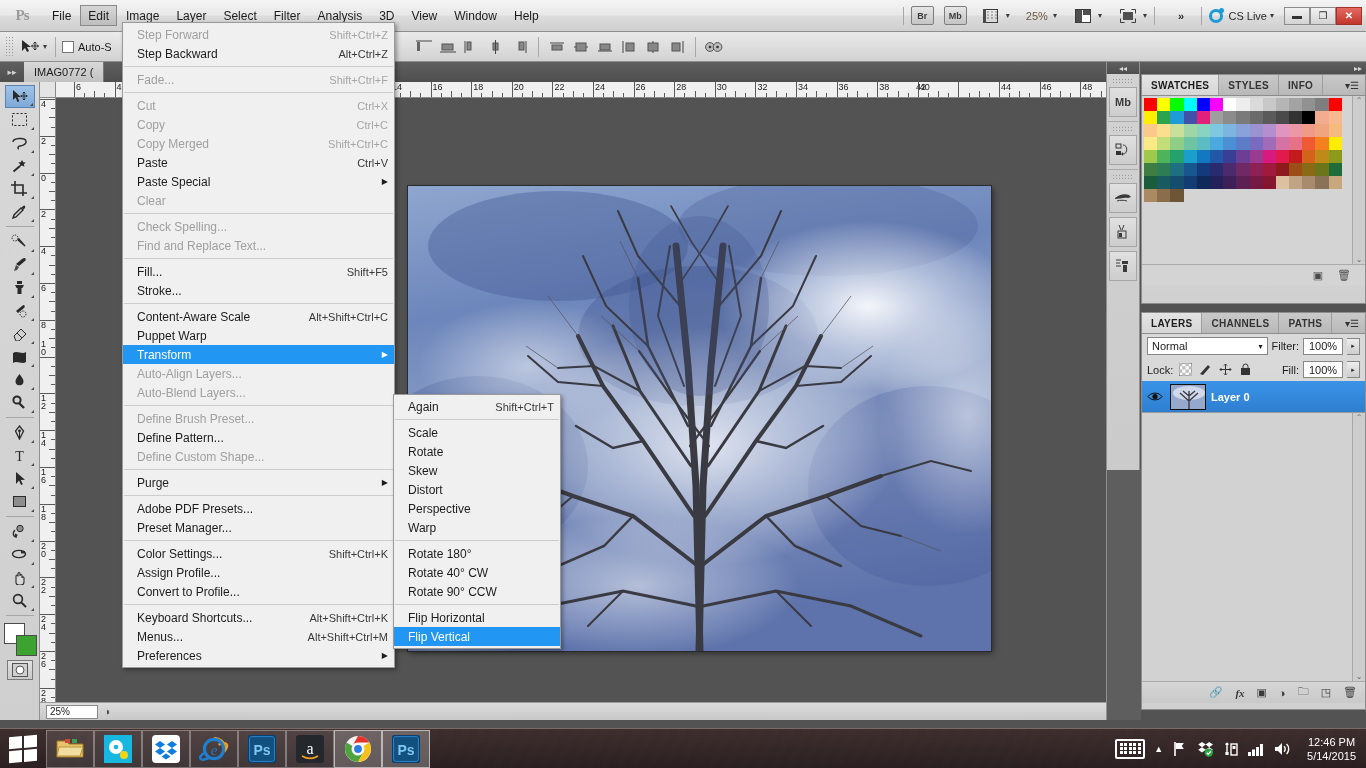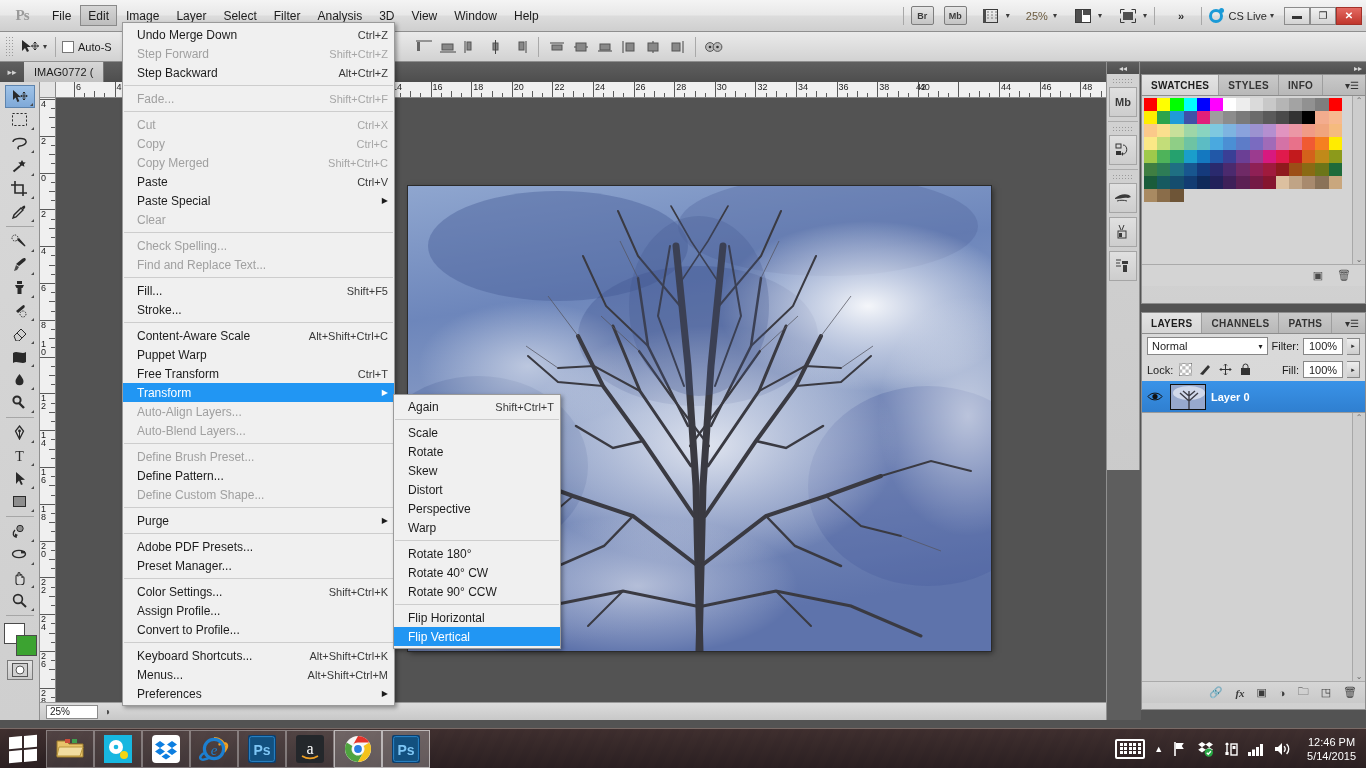--- a/index.html
+++ b/index.html
@@ -1070,24 +1070,20 @@
         <span>▣</span>
         <span>◑</span>
         <span>🗀</span>
         <span>◳</span>
         <span>🗑</span>
       </div>
     </div>
   </div>
 
   <div class="menu" id="edit-menu" style="left:122px; top:22px; width:273px;">
-      <div class="mrow">
-        <span class="label">Undo Merge Down</span>
-        <span class="accel">Ctrl+Z</span>
-      </div>
       <div class="mrow dis">
         <span class="label">Step Forward</span>
         <span class="accel">Shift+Ctrl+Z</span>
       </div>
       <div class="mrow">
         <span class="label">Step Backward</span>
         <span class="accel">Alt+Ctrl+Z</span>
       </div>
       <div class="msep"></div>
       <div class="mrow dis">
@@ -1133,24 +1129,20 @@
       <div class="mrow">
         <span class="label">Stroke...</span>
       </div>
       <div class="msep"></div>
       <div class="mrow">
         <span class="label">Content-Aware Scale</span>
         <span class="accel">Alt+Shift+Ctrl+C</span>
       </div>
       <div class="mrow">
         <span class="label">Puppet Warp</span>
-      </div>
-      <div class="mrow">
-        <span class="label">Free Transform</span>
-        <span class="accel">Ctrl+T</span>
       </div>
       <div class="mrow hl">
         <span class="label">Transform</span>
         <span class="arrow">▶</span>
       </div>
       <div class="mrow dis">
         <span class="label">Auto-Align Layers...</span>
       </div>
       <div class="mrow dis">
         <span class="label">Auto-Blend Layers...</span>

